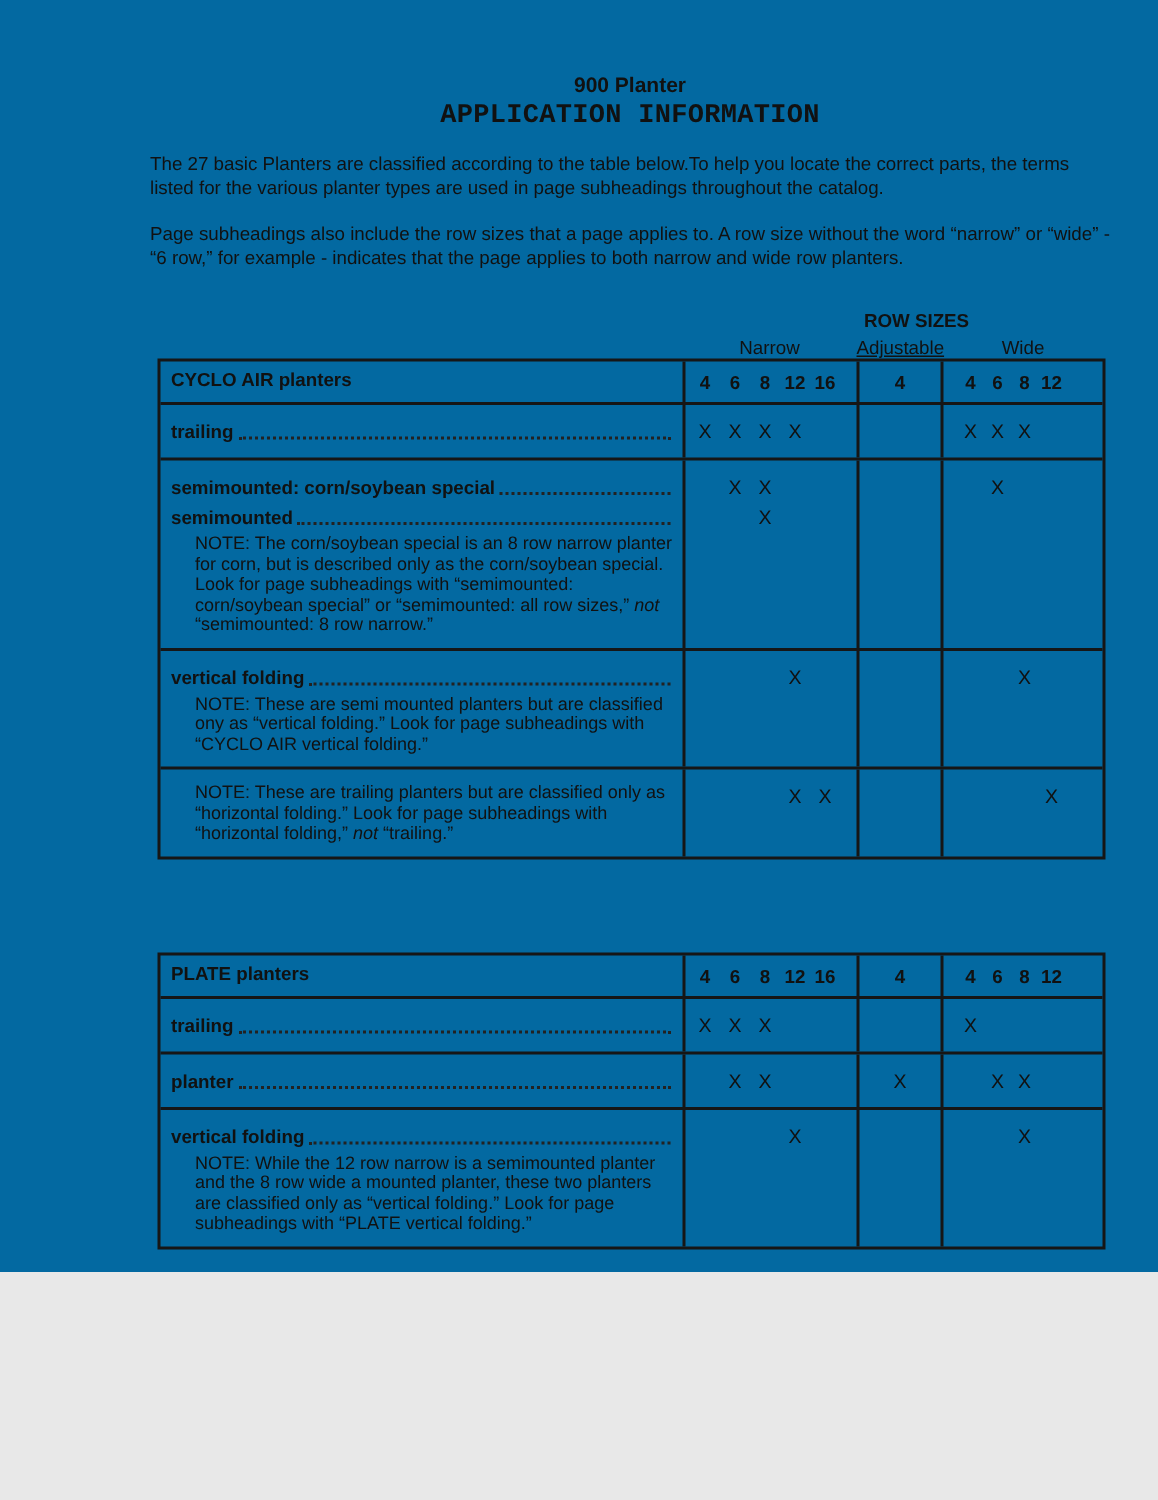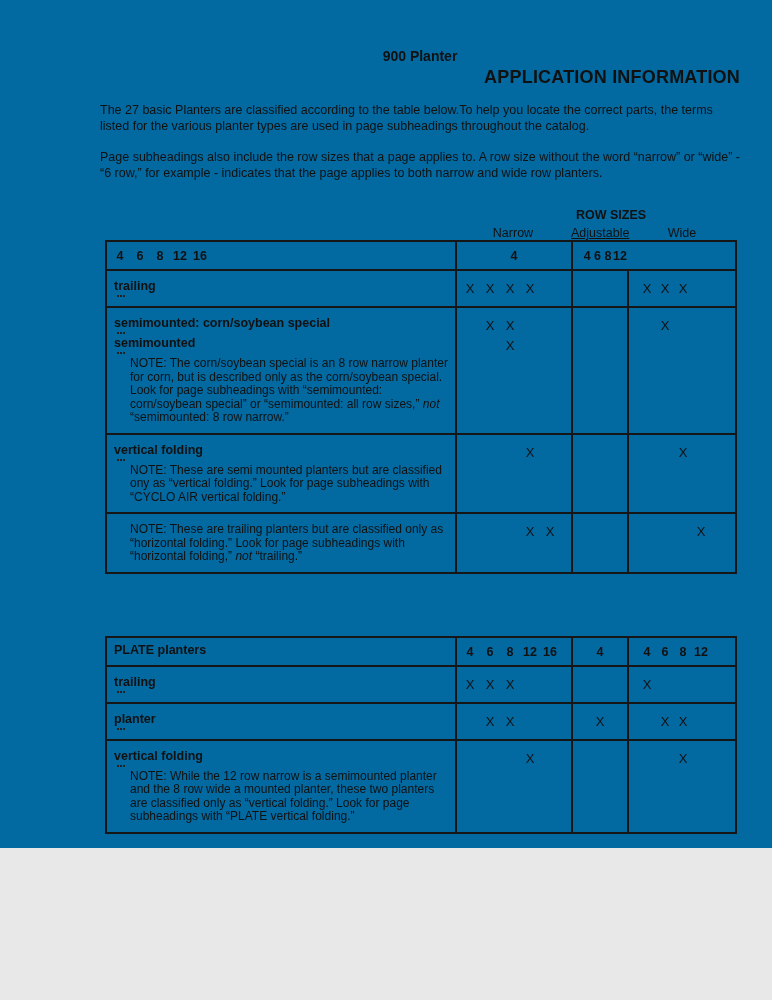--- a/index.html
+++ b/index.html
@@ -3,21 +3,21 @@
 <meta charset="utf-8">
 <style>
   html,body{margin:0;padding:0;background:#e8e8e8;}
   .page{
     position:relative;width:772px;height:848px;background:#0369a1;
     font-family:"Liberation Sans", sans-serif;color:#111;margin:0 auto;
     overflow:hidden;
   }
   .content{margin-left:100px;width:640px;}
   .doc-title{font-size:14px;font-weight:700;text-align:center;margin:0;padding-top:48px;}
-  .doc-subtitle{font-size:18px;font-weight:700;text-align:right;margin:3px 0 0 0;letter-spacing:.2px;}
+  .doc-subtitle{font-size:18px;font-weight:700;text-align:center;margin:3px 0 0 0;letter-spacing:.2px;font-family:Liberation Mono, monospace;}
   .intro{font-size:12.5px;line-height:16px;margin:14px 0 0 0;}
   .intro + .intro{margin-top:15px;}
 
   
   .colgroup-strip{margin-left:355px;width:282px;margin-top:27px;}
   .rs-title{font-size:12.5px;font-weight:700;text-align:center;padding-left:30px;}
   .rs-groups{display:flex;font-size:12.5px;margin-top:4px;}
   .rs-groups span{text-align:center;}
   .rs-g-narrow{width:116px;}
   .rs-g-adjustable{width:56px;text-decoration:underline;}
@@ -25,21 +25,21 @@
 
   
   .ptable{margin-left:5px;width:632px;border:2px solid #161616;box-sizing:border-box;}
   .ptable.second{margin-top:62px;}
   .trow{display:grid;grid-template-columns:348px 116px 56px 110px;}
   .trow + .trow{border-top:2px solid #161616;}
   .c{position:relative;box-sizing:border-box;}
   .c + .c{border-left:2px solid #161616;}
   .thead .c-label{font-size:12.5px;font-weight:700;padding:5px 0 4px 7px;}
   .brow .c{padding-top:7px;padding-bottom:8px;}
-  .line{height:20px;display:flex;align-items:flex-start;flex-direction:column;}
+  .line{height:20px;display:flex;align-items:flex-end;}
   .c-label .line{padding-left:7px;padding-right:6px;}
   .lbl{font-size:12.5px;font-weight:700;line-height:17px;white-space:nowrap;}
   .leader{flex:1;border-bottom:2px dotted #222;margin:0 2px 4px 3px;min-width:8px;}
   .note{font-size:12px;line-height:13.5px;padding:2px 4px 0 23px;}
   .note .it{font-style:italic;}
   .slots{display:flex;height:20px;align-items:flex-end;}
   .slots.narrow{padding-left:3px;}
   .slots.narrow .slot{width:20px;}
   .slots.adjustable{justify-content:center;}
   .slots.adjustable .slot{width:20px;}
@@ -68,20 +68,21 @@
       <div class="rs-title">ROW SIZES</div>
       <div class="rs-groups">
         <span class="rs-g-narrow">Narrow</span>
         <span class="rs-g-adjustable">Adjustable</span>
         <span class="rs-g-wide">Wide</span>
       </div>
     </div>
 
     <div class="ptable" id="table-0">
         <div class="trow thead">
+          <div class="c c-label">CYCLO AIR planters</div>
           <div class="c">
             <div class="slots narrow">
               <span class="slot">4</span>
               <span class="slot">6</span>
               <span class="slot">8</span>
               <span class="slot">12</span>
               <span class="slot">16</span>
             </div>
           </div>
           <div class="c">

